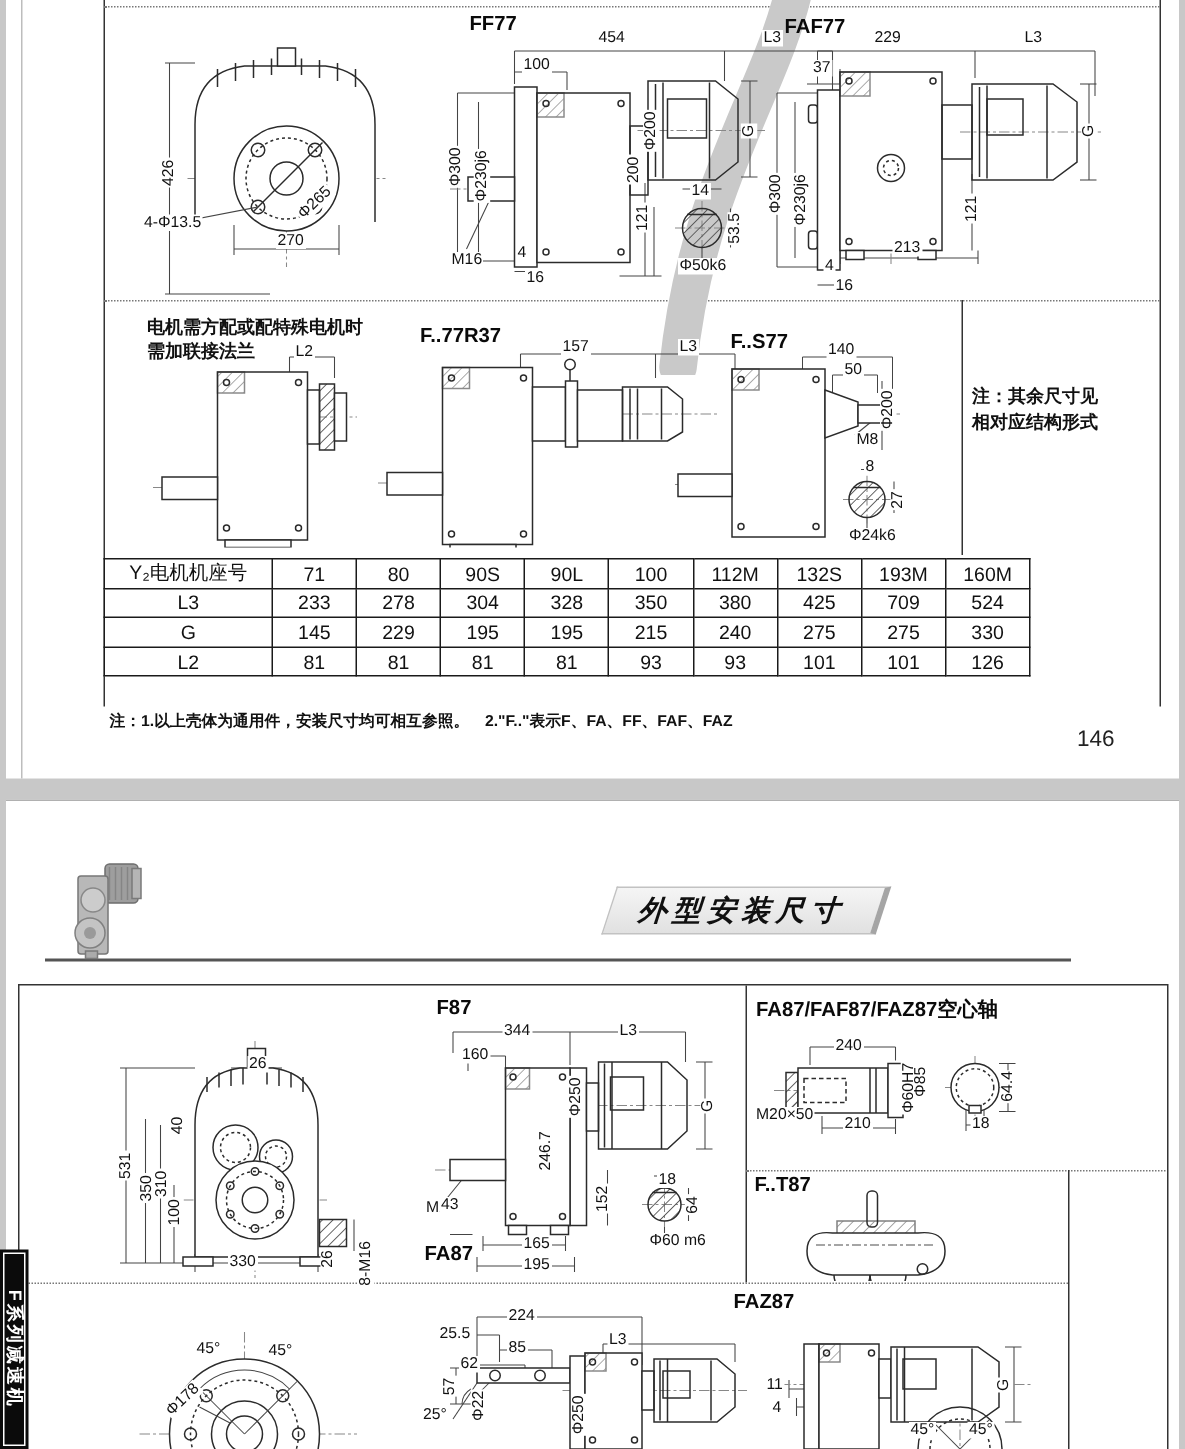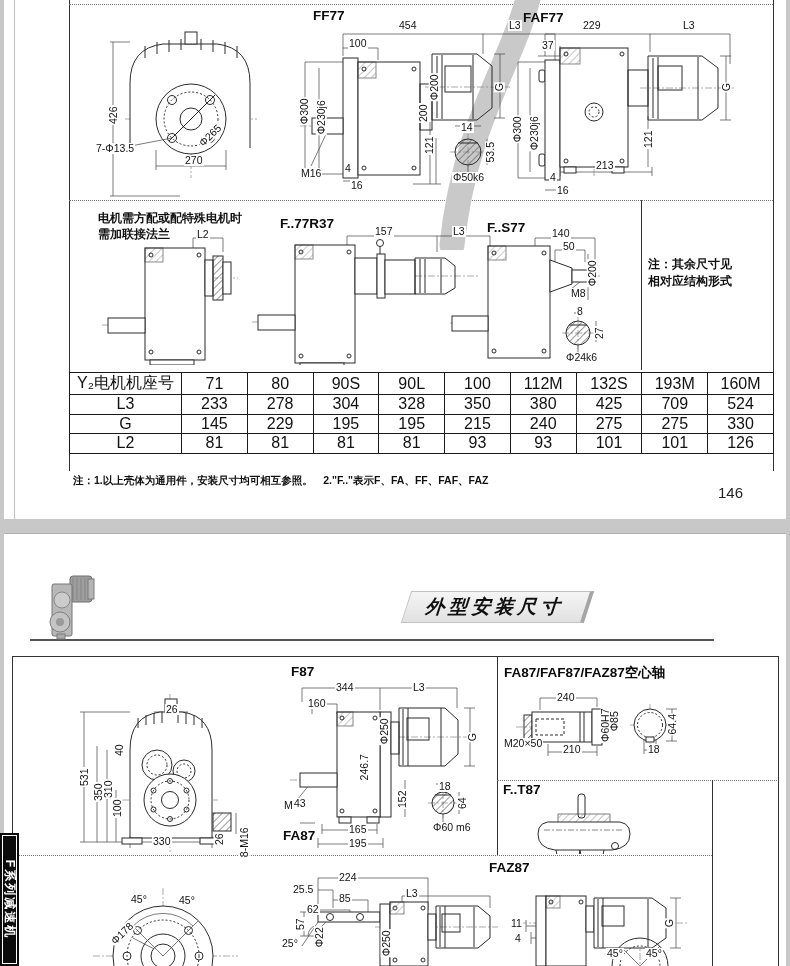--- a/index.html
+++ b/index.html
@@ -11,21 +11,21 @@
   svg.abs{z-index:2}
   .dim{position:absolute;font-size:10.5px;color:#111;line-height:1;white-space:nowrap;background:#fff;padding:0 1px;z-index:5}
   .rot{transform:rotate(-90deg);transform-origin:center}
   .r45{transform:rotate(-44deg);transform-origin:center}
   .title{position:absolute;font-size:13.5px;font-weight:bold;color:#0a0a0a;z-index:5;white-space:nowrap}
   .cn{position:absolute;font-size:12px;font-weight:bold;color:#111;z-index:5;white-space:nowrap}
   .hd{position:absolute;border-top:1px dotted #777;z-index:1}
   .vd{position:absolute;border-left:1px solid #333;z-index:1}
   .vthin{position:absolute;border-left:1px solid #bdbdbd;z-index:1}
   #p2box{position:absolute;left:12px;top:656px;width:765px;height:320px;border:1px solid #333;z-index:0}
-  #spec{position:absolute;left:69px;top:372px;width:705px;border-collapse:collapse;table-layout:fixed;font-size:16px;z-index:6;background:#fff}
+  #spec{position:absolute;left:69px;top:372px;width:618px;border-collapse:collapse;table-layout:fixed;font-size:13px;z-index:6;background:#fff}
   #spec td{border:1px solid #1a1a1a;text-align:center;vertical-align:middle;padding:0;height:18.6px;color:#111}
   #spec col.c0{width:112px}
   .splitwrap{display:flex;width:100%;height:100%}
   .splitwrap span{flex:1;display:flex;align-items:center;justify-content:center}
   .splitwrap span + span{border-left:1px solid #1a1a1a}
   #footnote{position:absolute;left:73px;top:474px;font-size:10.5px;font-weight:bold;color:#111;z-index:5}
   #pagenum{position:absolute;left:718px;top:484px;font-size:15px;color:#222;z-index:5}
   #banner{position:absolute;left:406px;top:591px;width:178px;height:30px;transform:skewX(-18deg);background:linear-gradient(180deg,#f5f5f5,#e1e1e1);border:1px solid #c2c2c2;border-right:4px solid #a5a5a5;display:flex;align-items:center;justify-content:center;z-index:4}
   #banner span{font-size:19px;font-weight:bold;letter-spacing:4px;color:#101010}
   #hrule2{position:absolute;left:30px;top:639px;width:684px;border-top:2px solid #555;z-index:3}
@@ -86,21 +86,21 @@
       <line x1="25" y1="14" x2="45" y2="14"></line>
       <line x1="25" y1="168" x2="95" y2="168"></line>
     <line x1="71" y1="138" x2="141" y2="138"></line>
       <line x1="71" y1="122" x2="71" y2="142"></line>
       <line x1="141" y1="122" x2="141" y2="142"></line>
     <line x1="25" y1="122" x2="87" y2="110"></line>
   </g>
 </svg>
 <span class="dim rot" style="left:103px;top:110px">426</span>
 <span class="dim r45" style="left:196px;top:130px">Φ265</span>
-<span class="dim" style="left:95px;top:143px">7-Φ13.5</span>
+<span class="dim" style="left:95px;top:143px">4-Φ13.5</span>
 <span class="dim" style="left:184px;top:155px">270</span>
 
 <span class="title" style="left:313px;top:8px">FF77</span>
 <svg class="abs" style="left:295px;top:26px" width="265" height="174">
   <g stroke="#444" stroke-width="0.7" fill="none">
     <line x1="48" y1="8" x2="260" y2="8"></line>
       <line x1="48" y1="8" x2="48" y2="30"></line>
       <line x1="188" y1="8" x2="188" y2="28"></line>
       <line x1="260" y1="8" x2="260" y2="54"></line>
     <line x1="48" y1="22" x2="83" y2="22"></line>

